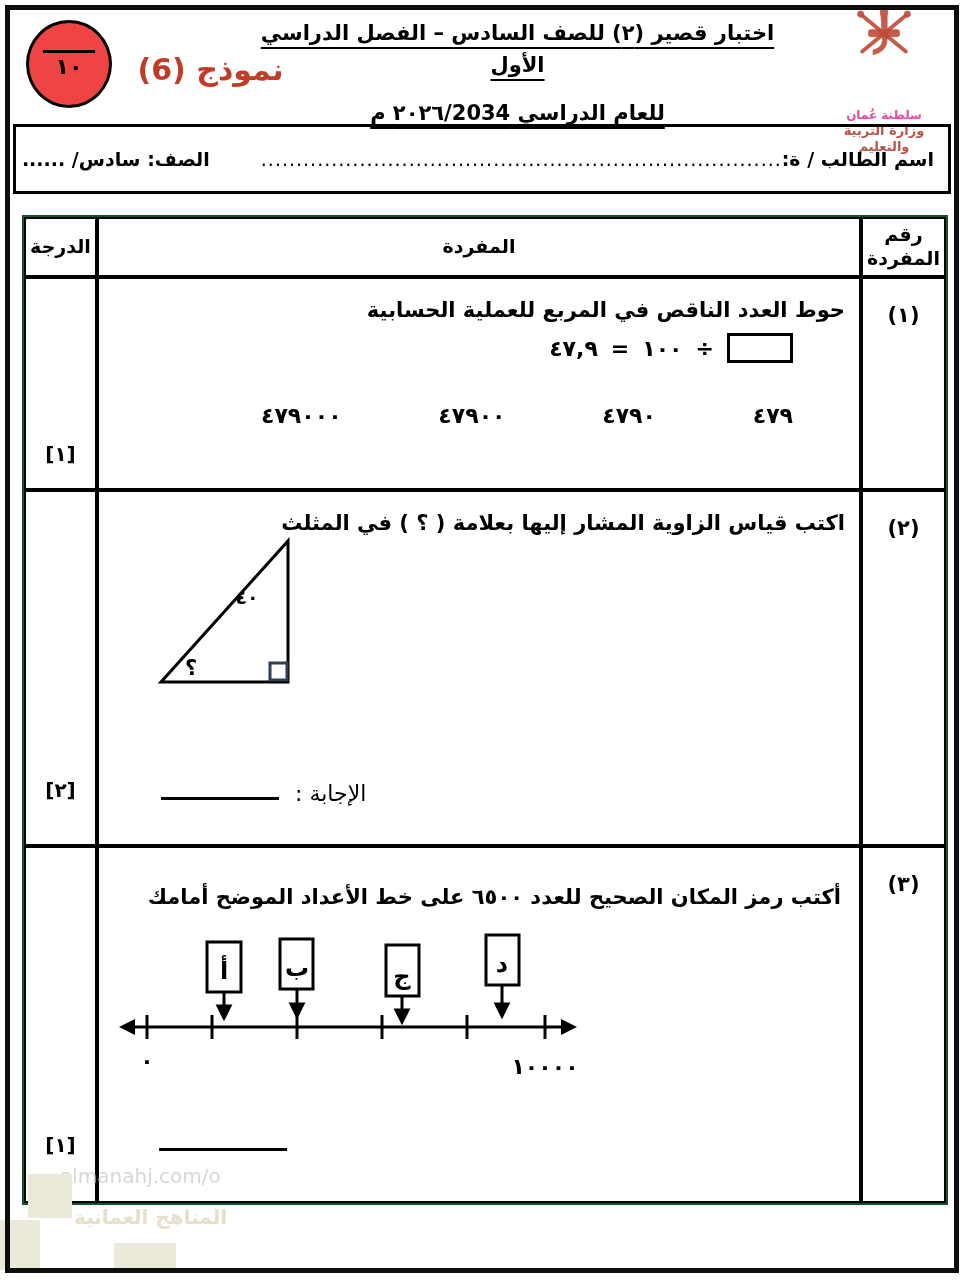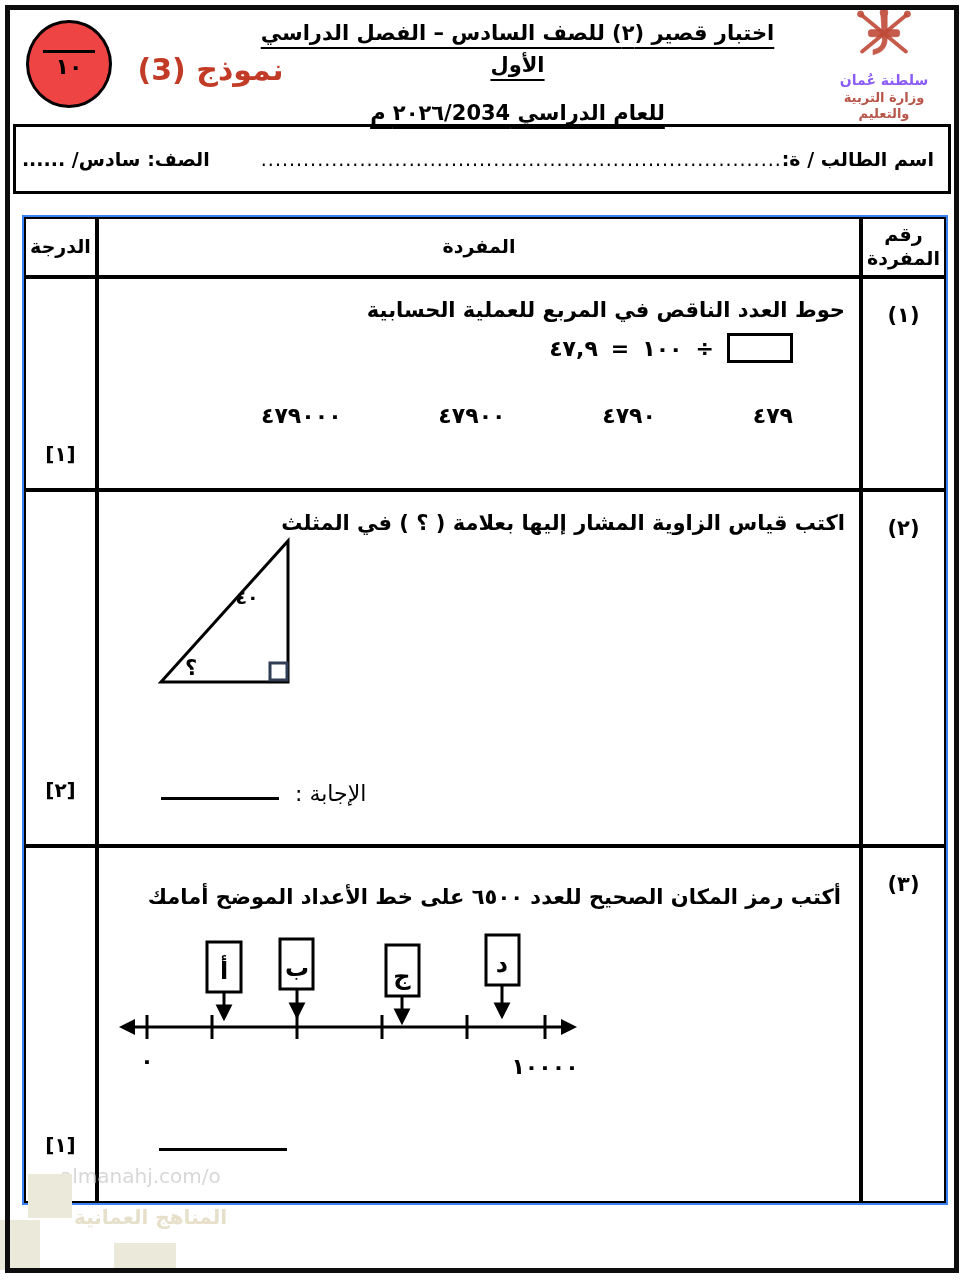--- a/index.html
+++ b/index.html
@@ -17,35 +17,35 @@
   .model-label { position:absolute; top:52px; left:128px; width:165px; text-align:center;
     color:#c23b27; font-size:30px; font-weight:bold; }
 
   .titles { position:absolute; top:18px; left:245px; width:545px; text-align:center; }
   .title-line { font-size:21px; font-weight:bold; text-decoration:underline;
     text-underline-offset:7px; text-decoration-thickness:2px; line-height:1.5; }
   .title-line + .title-line { margin-top:17px; }
 
   .logo { position:absolute; top:6px; right:16px; width:128px; text-align:center; }
   .logo svg { width:78px; height:66px; display:block; margin:0 auto; }
-  .logo-text1 { font-size:14px; font-weight:bold; color:#8b5cf6; line-height:1.25; }
+  .logo-text1 { font-size:12px; font-weight:bold; color:#ec4899; line-height:1.25;margin-top:36px; }
   .logo-text2 { font-size:13px; font-weight:bold; color:#b8564a; line-height:1.25; }
 
   
   .student-box { position:absolute; top:124px; left:13px; width:938px; height:70px;
     border:3px solid #000; display:flex; align-items:center; padding:0 14px; font-size:19px; font-weight:bold; }
   .student-name-label { white-space:nowrap; }
   .student-dots { flex:0 0 520px; overflow:hidden; white-space:nowrap; font-weight:normal; letter-spacing:1px; }
   .student-class { white-space:nowrap; margin-right:52px; }
   .student-tail { flex:1; }
 
   
   .qtable { position:absolute; top:215px; left:22px; width:926px; height:990px;
     display:grid; grid-template-columns:85px 1fr 73px; grid-template-rows:60px 213px 356px auto;
-    border:2px solid #3b82f6; background:#86efac; }
+    border:2px solid #14532d; background:#86efac; }
   .c { border:2px solid #000; background:#fff; }
   .hcell { display:flex; align-items:center; justify-content:center; text-align:center;
     font-size:19px; font-weight:bold; line-height:1.25; }
   .numcell { display:flex; justify-content:center; align-items:flex-start; padding-top:24px;
     font-size:21px; font-weight:bold; }
   .gradecell { display:flex; justify-content:center; align-items:flex-end; font-size:20px; font-weight:bold; }
   .g1 { padding-bottom:22px; } .g2 { padding-bottom:42px; } .g3 { padding-bottom:44px; }
   .item { position:relative; padding:16px 14px; }
   .qtext { font-size:21px; font-weight:bold; line-height:1.45; }
 
@@ -80,21 +80,21 @@
 </head>
 <body>
 
 <div class="page">
 
   <div class="score-circle">
     <div class="frac-bar"></div>
     <div class="frac-val">١٠</div>
   </div>
 
-  <div class="model-label">نموذج (3)</div>
+  <div class="model-label">نموذج (6)</div>
 
   <div class="titles">
     <div class="title-line">اختبار قصير (٢) للصف السادس – الفصل الدراسي الأول</div>
     <div class="title-line">للعام الدراسي ٢٠٢٦/2034 م</div>
   </div>
 
   <div class="logo">
     <svg viewBox="0 0 100 84">
       <g stroke="#bf4a38" fill="none" stroke-width="5" stroke-linecap="round" opacity="0.9">
         <path d="M22 12 L78 58"></path>

